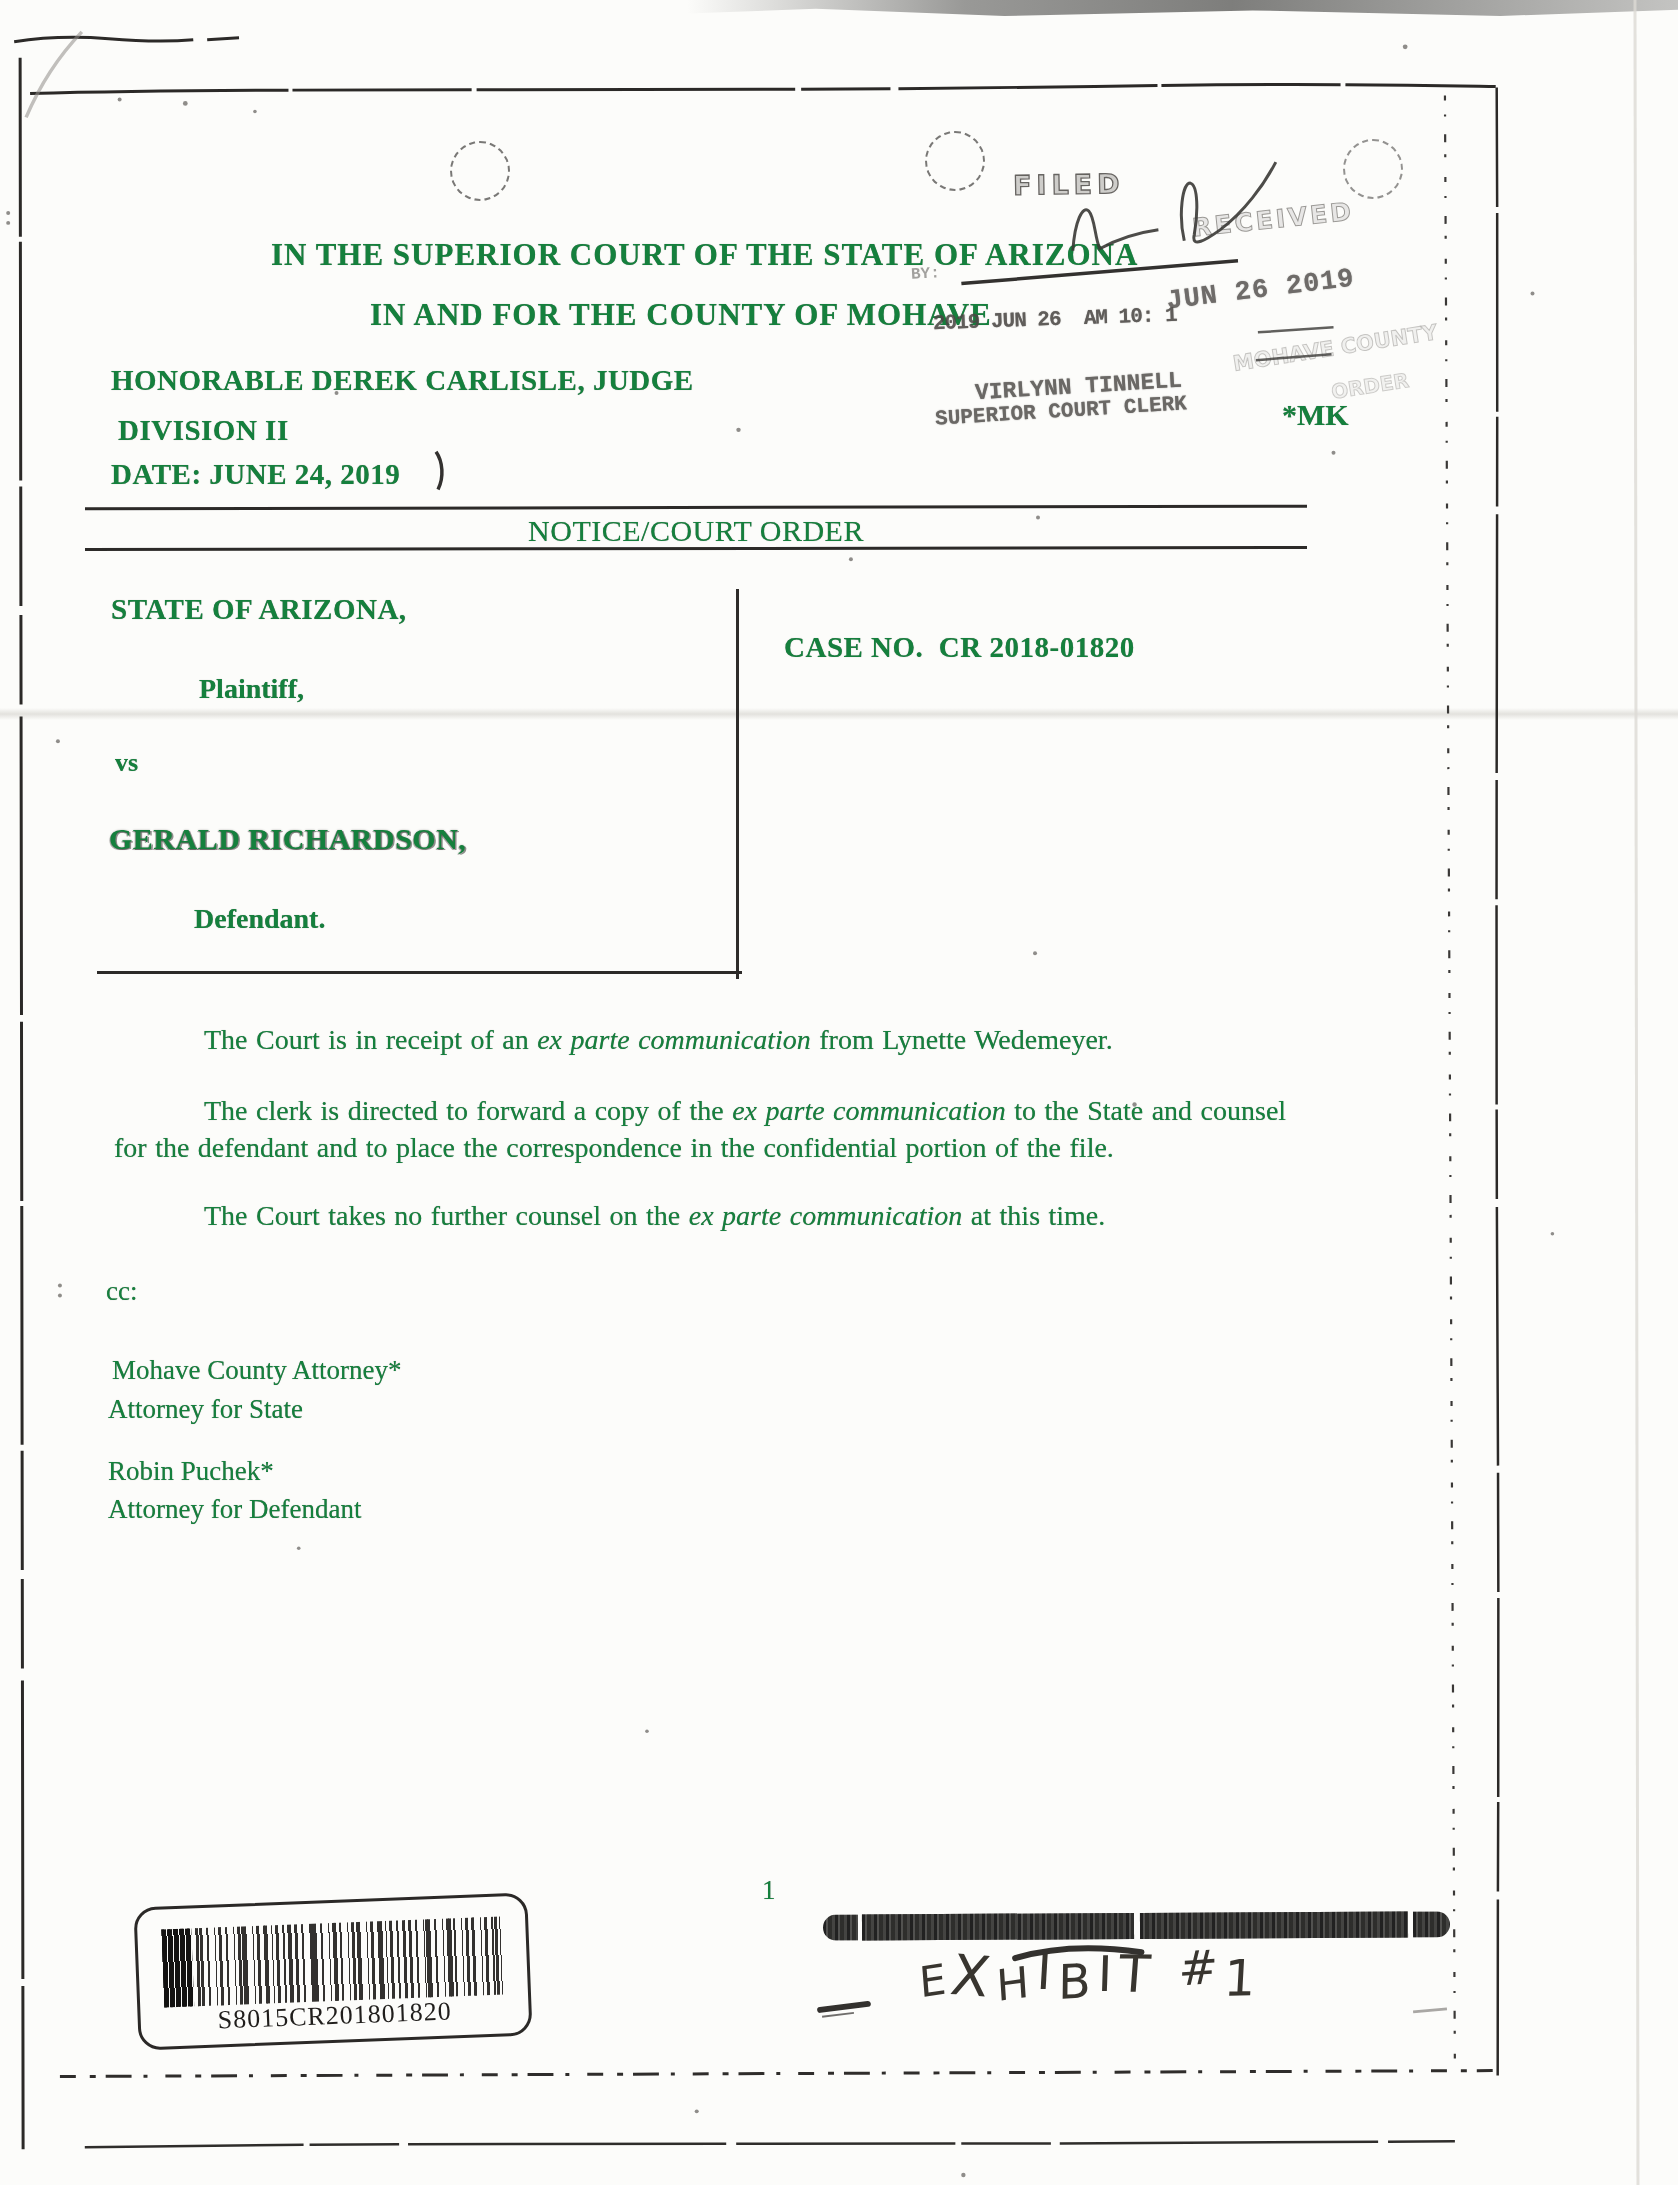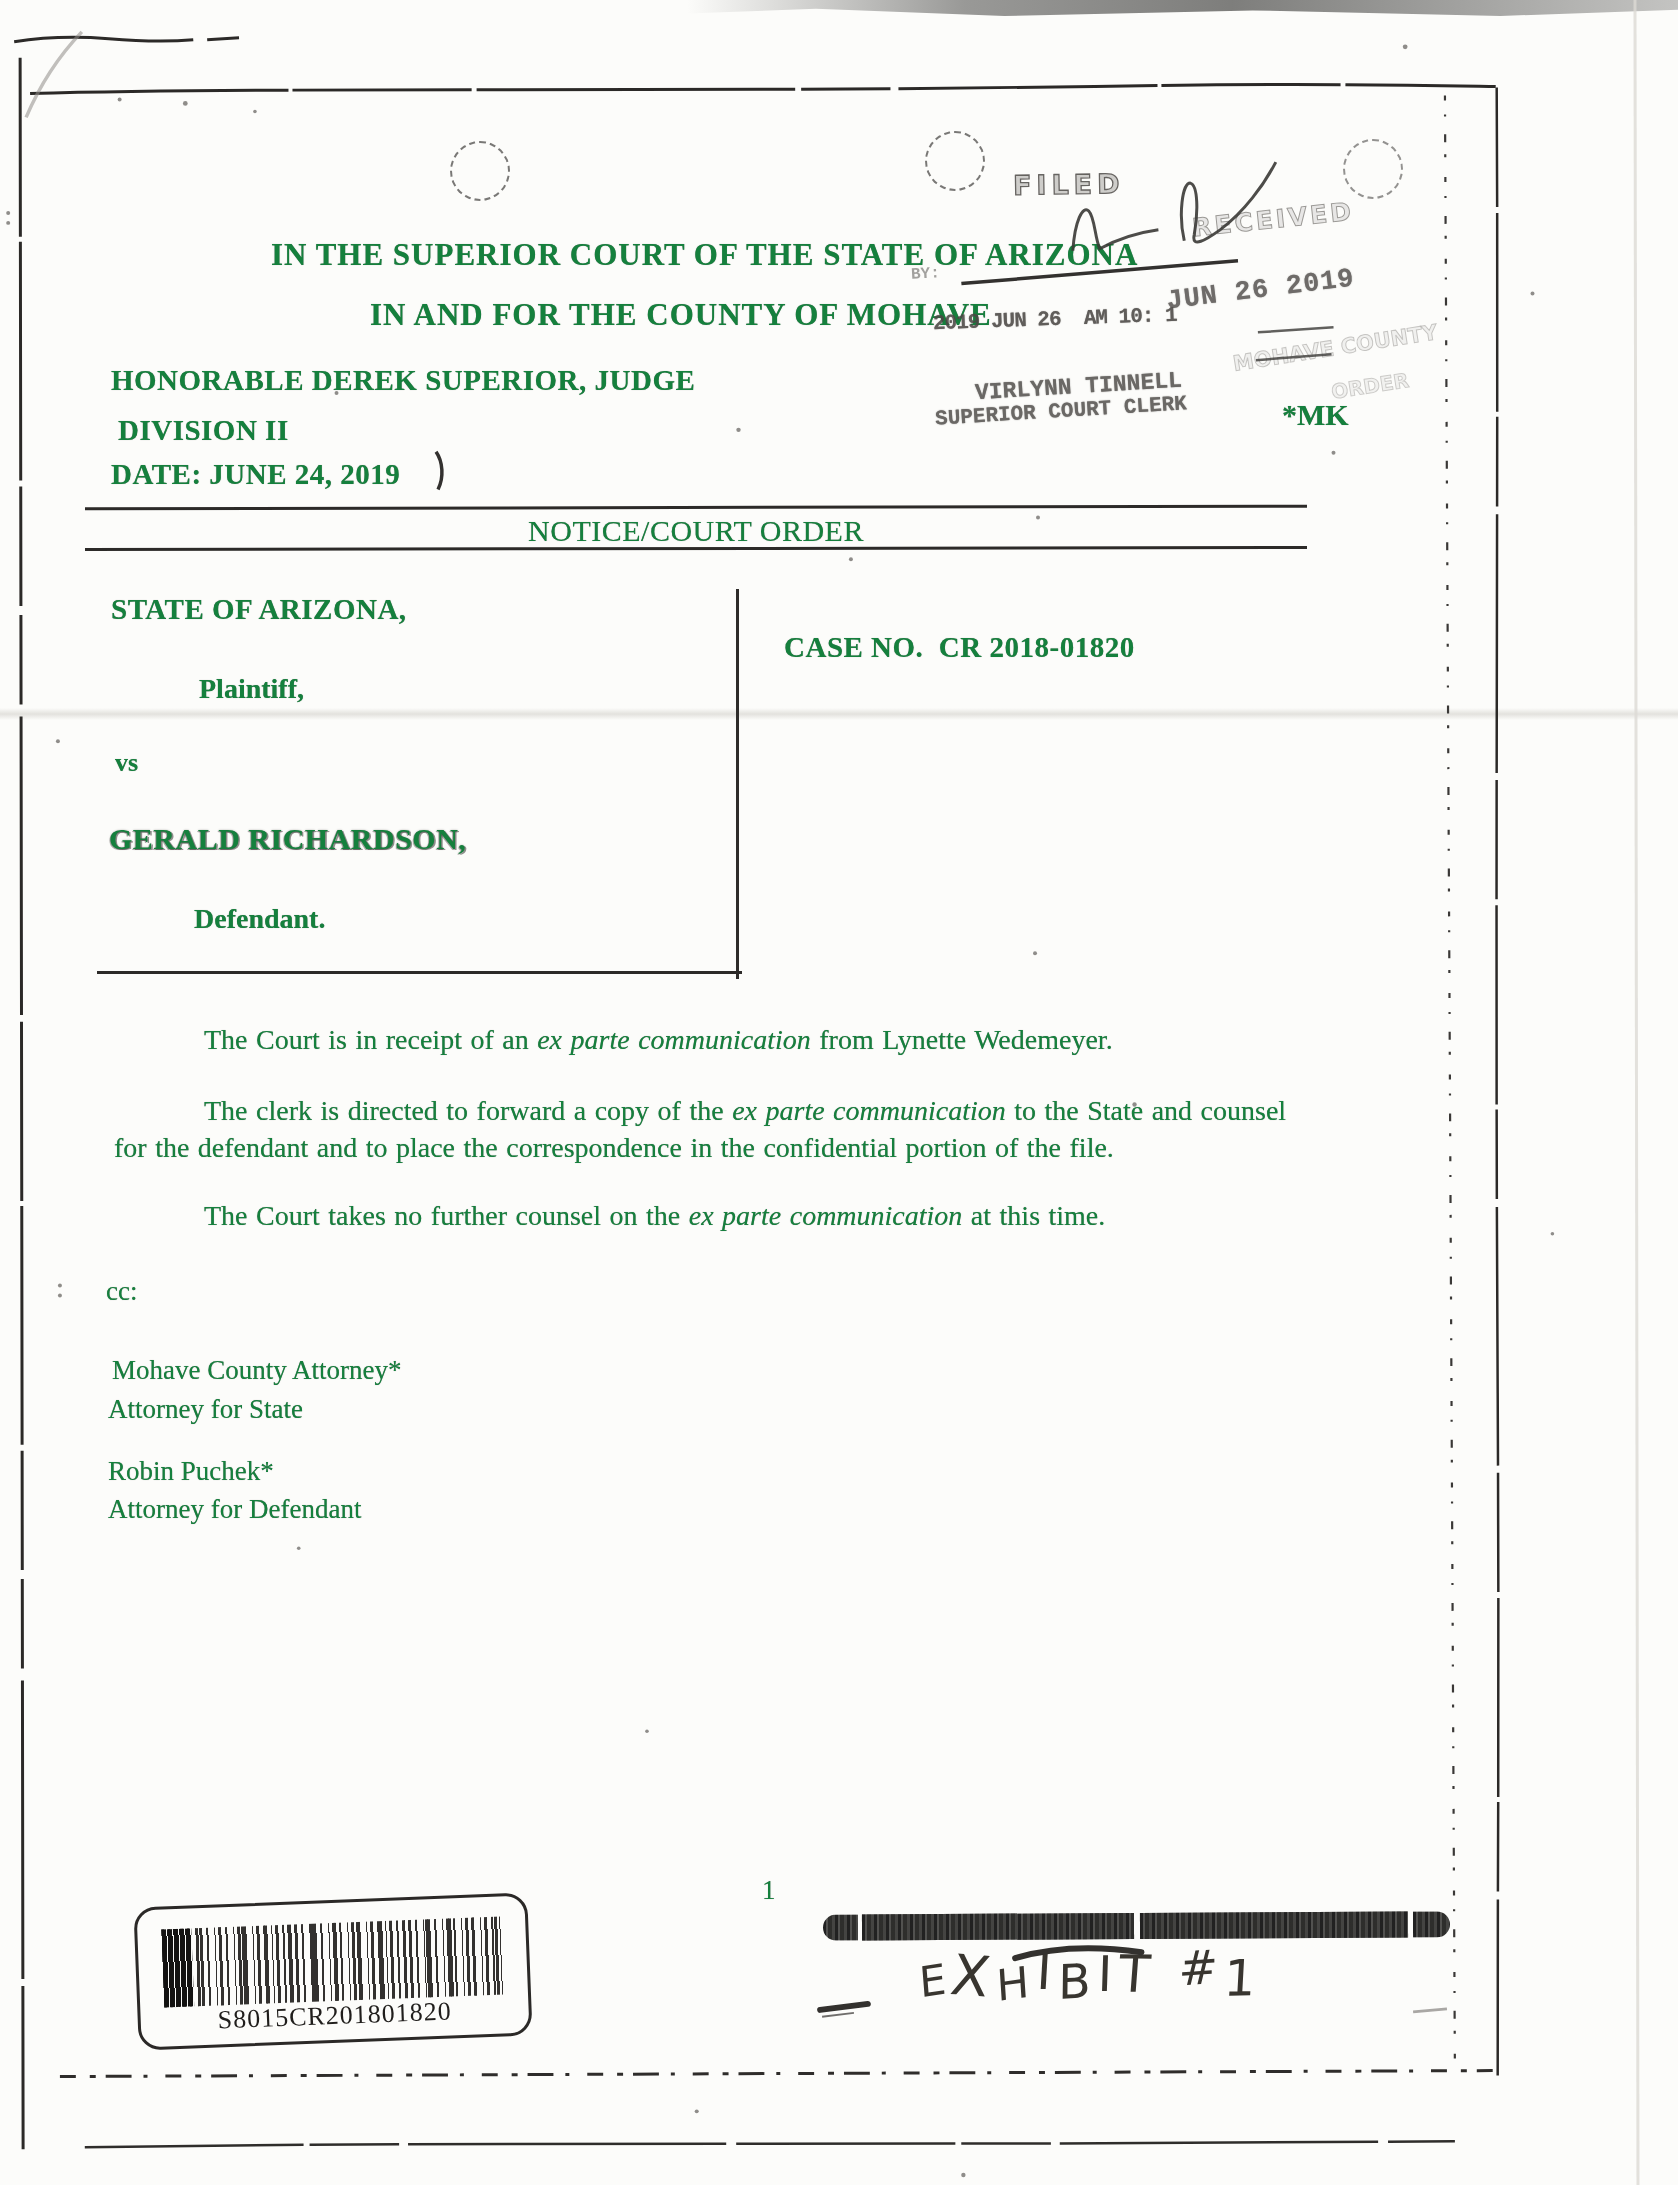--- a/index.html
+++ b/index.html
@@ -106,21 +106,21 @@
 
   <div class="abs scanband"></div>
   <div class="abs foldband"></div>
 
   <div class="abs punch" style="left:450px;top:141px;"></div>
   <div class="abs punch" style="left:925px;top:131px;"></div>
   <div class="abs punch" style="left:1343px;top:139px;opacity:.6;"></div>
 
   <div class="abs doc-text hdr" style="left:271px;top:237px;">IN THE SUPERIOR COURT OF THE STATE OF ARIZONA</div>
   <div class="abs doc-text hdr" style="left:370px;top:297px;">IN AND FOR THE COUNTY OF MOHAVE</div>
-  <div class="abs doc-text sub" style="left:111px;top:364px;">HONORABLE DEREK SUPERIOR, JUDGE</div>
+  <div class="abs doc-text sub" style="left:111px;top:364px;">HONORABLE DEREK CARLISLE, JUDGE</div>
   <div class="abs doc-text sub" style="left:118px;top:414px;">DIVISION II</div>
   <div class="abs doc-text sub" style="left:111px;top:458px;">DATE: JUNE 24, 2019</div>
 
   <div class="abs rule" style="left:85px;top:506px;width:1222px;transform:rotate(-.12deg);"></div>
   <div class="abs doc-text" style="left:85px;top:514px;width:1222px;text-align:center;font-size:30px;font-weight:normal;letter-spacing:0.5px;">NOTICE/COURT ORDER</div>
   <div class="abs rule" style="left:85px;top:547px;width:1222px;transform:rotate(-.1deg);"></div>
 
   <div class="abs doc-text sub" style="left:111px;top:593px;">STATE OF ARIZONA,</div>
   <div class="abs doc-text sub" style="left:784px;top:631px;">CASE NO.  CR 2018-01820</div>
   <div class="abs doc-text" style="left:199px;top:673px;font-size:28px;font-weight:bold;">Plaintiff,</div>

